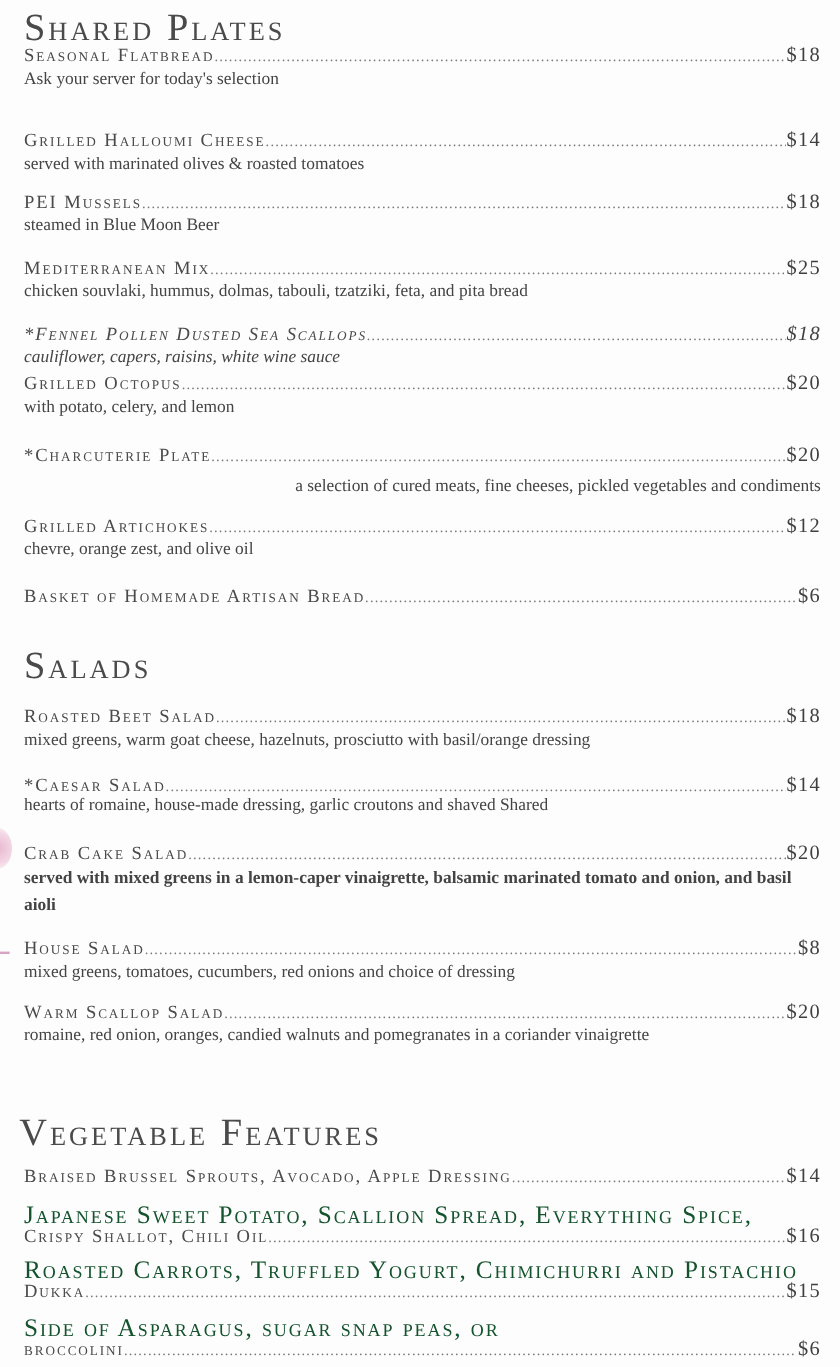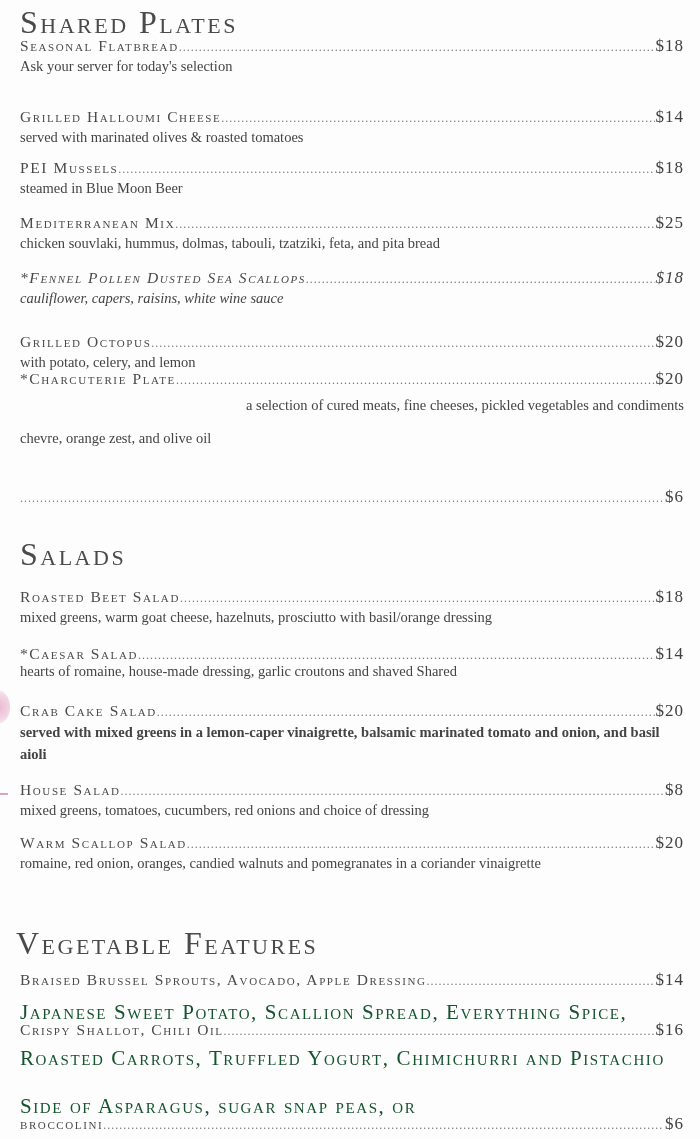--- a/index.html
+++ b/index.html
@@ -95,44 +95,50 @@
 
   <div class="item" style="top:268px;font-style:italic;">
     <div class="name-line">
         <span class="name">*Fennel Pollen Dusted Sea Scallops</span>
         <span class="dots"></span>
         <span class="price">$18</span>
       </div>
     <div class="desc">cauliflower, capers, raisins, white wine sauce</div>
   </div>
 
-  <div class="item" style="top:332px;">
+  <div class="item" style="top:309px;">
     <div class="name-line">
         <span class="name">Grilled Octopus</span>
         <span class="dots"></span>
         <span class="price">$20</span>
       </div>
     <div class="desc">with potato, celery, and lemon</div>
   </div>
 
   <div class="item" style="top:369px;text-align:right;">
     <div class="name-line">
         <span class="name">*Charcuterie Plate</span>
         <span class="dots"></span>
         <span class="price">$20</span>
       </div>
     <div class="desc" style="margin-top:6px;">a selection of cured meats, fine cheeses, pickled vegetables and condiments</div>
   </div>
 
   <div class="item" style="top:428px;">
+    <div class="name-line">
+        <span class="name">Grilled Artichokes</span>
+        <span class="dots"></span>
+        <span class="price">$12</span>
+      </div>
     <div class="desc">chevre, orange zest, and olive oil</div>
   </div>
 
   <div class="item" style="top:487px;">
     <div class="name-line">
+        <span class="name">Basket of Homemade Artisan Bread</span>
         <span class="dots"></span>
         <span class="price">$6</span>
       </div>
   </div>
 
   <h2 class="section-title" style="top:536px;">Salads</h2>
 
   <div class="item" style="top:587px;">
     <div class="name-line">
         <span class="name">Roasted Beet Salad</span>
@@ -192,20 +198,25 @@
     <div class="name-first">Japanese Sweet Potato, Scallion Spread, Everything Spice,</div>
     <div class="name-line">
         <span class="name">Crispy Shallot, Chili Oil</span>
         <span class="dots"></span>
         <span class="price">$16</span>
       </div>
   </div>
 
   <div class="item" style="top:1050px;">
     <div class="name-first">Roasted Carrots, Truffled Yogurt, Chimichurri and Pistachio</div>
+    <div class="name-line">
+        <span class="name">Dukka</span>
+        <span class="dots"></span>
+        <span class="price">$15</span>
+      </div>
   </div>
 
   <div class="item" style="top:1098px;">
     <div class="name-first">Side of Asparagus, sugar snap peas, or</div>
     <div class="name-line">
         <span class="name">broccolini</span>
         <span class="dots"></span>
         <span class="price">$6</span>
       </div>
   </div>

